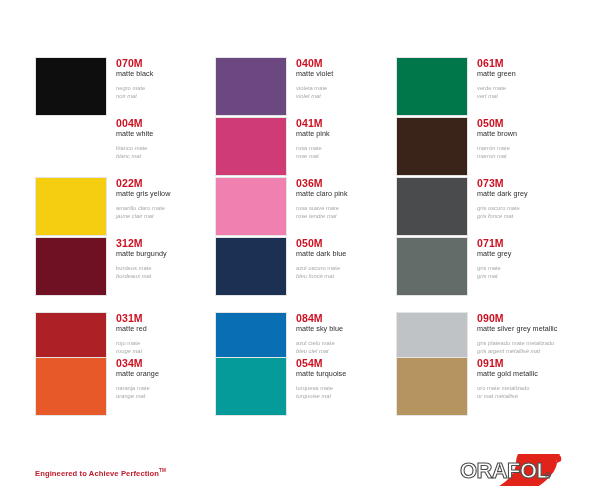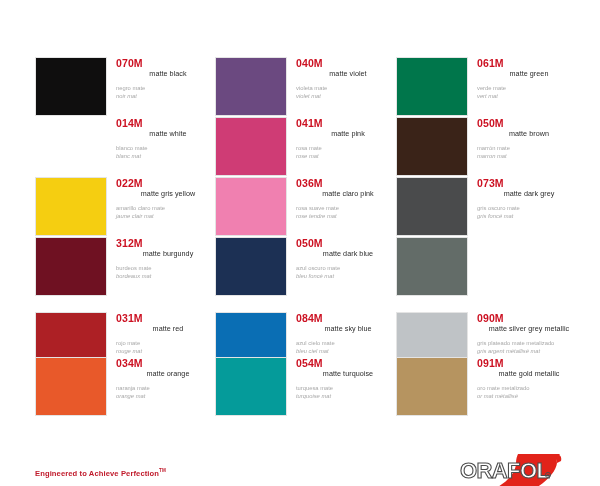--- a/index.html
+++ b/index.html
@@ -82,21 +82,20 @@
     line-height: 12px;
     letter-spacing: 0.1px;
     white-space: nowrap;
   }
   .name-en {
     font-size: 7.2px;
     color: #2b2b2b;
     line-height: 10px;
     white-space: nowrap;
     letter-spacing: 0.05px;
-    text-align: center;
   }
   .name-es {
     margin-top: 5px;
     font-size: 5.8px;
     color: #a8a8a8;
     line-height: 8px;
     white-space: nowrap;
   }
   .name-fr {
     font-size: 5.8px;
@@ -154,21 +153,21 @@
           <div class="code">070M</div>
           <div class="name-en">matte black</div>
           <div class="name-es">negro mate</div>
           <div class="name-fr">noir mat</div>
         </div>
       </div>
 
       <div class="swatch-row r1">
         <div class="chip" style="background-color: rgb(255, 255, 255);"></div>
         <div class="info">
-          <div class="code">014M</div>
+          <div class="code">004M</div>
           <div class="name-en">matte white</div>
           <div class="name-es">blanco mate</div>
           <div class="name-fr">blanc mat</div>
         </div>
       </div>
 
       <div class="swatch-row r2">
         <div class="chip bordered" style="background-color: rgb(245, 206, 17);"></div>
         <div class="info">
           <div class="code">022M</div>
@@ -301,20 +300,26 @@
         <div class="info">
           <div class="code">073M</div>
           <div class="name-en">matte dark grey</div>
           <div class="name-es">gris oscuro mate</div>
           <div class="name-fr">gris foncé mat</div>
         </div>
       </div>
 
       <div class="swatch-row r3">
         <div class="chip bordered" style="background-color: rgb(99, 108, 104);"></div>
+        <div class="info">
+          <div class="code">071M</div>
+          <div class="name-en">matte grey</div>
+          <div class="name-es">gris mate</div>
+          <div class="name-fr">gris mat</div>
+        </div>
       </div>
 
       <div class="swatch-row r4">
         <div class="chip bordered" style="background-color: rgb(191, 195, 198);"></div>
         <div class="info">
           <div class="code">090M</div>
           <div class="name-en">matte silver grey metallic</div>
           <div class="name-es">gris plateado mate metalizado</div>
           <div class="name-fr">gris argent métallisé mat</div>
         </div>

